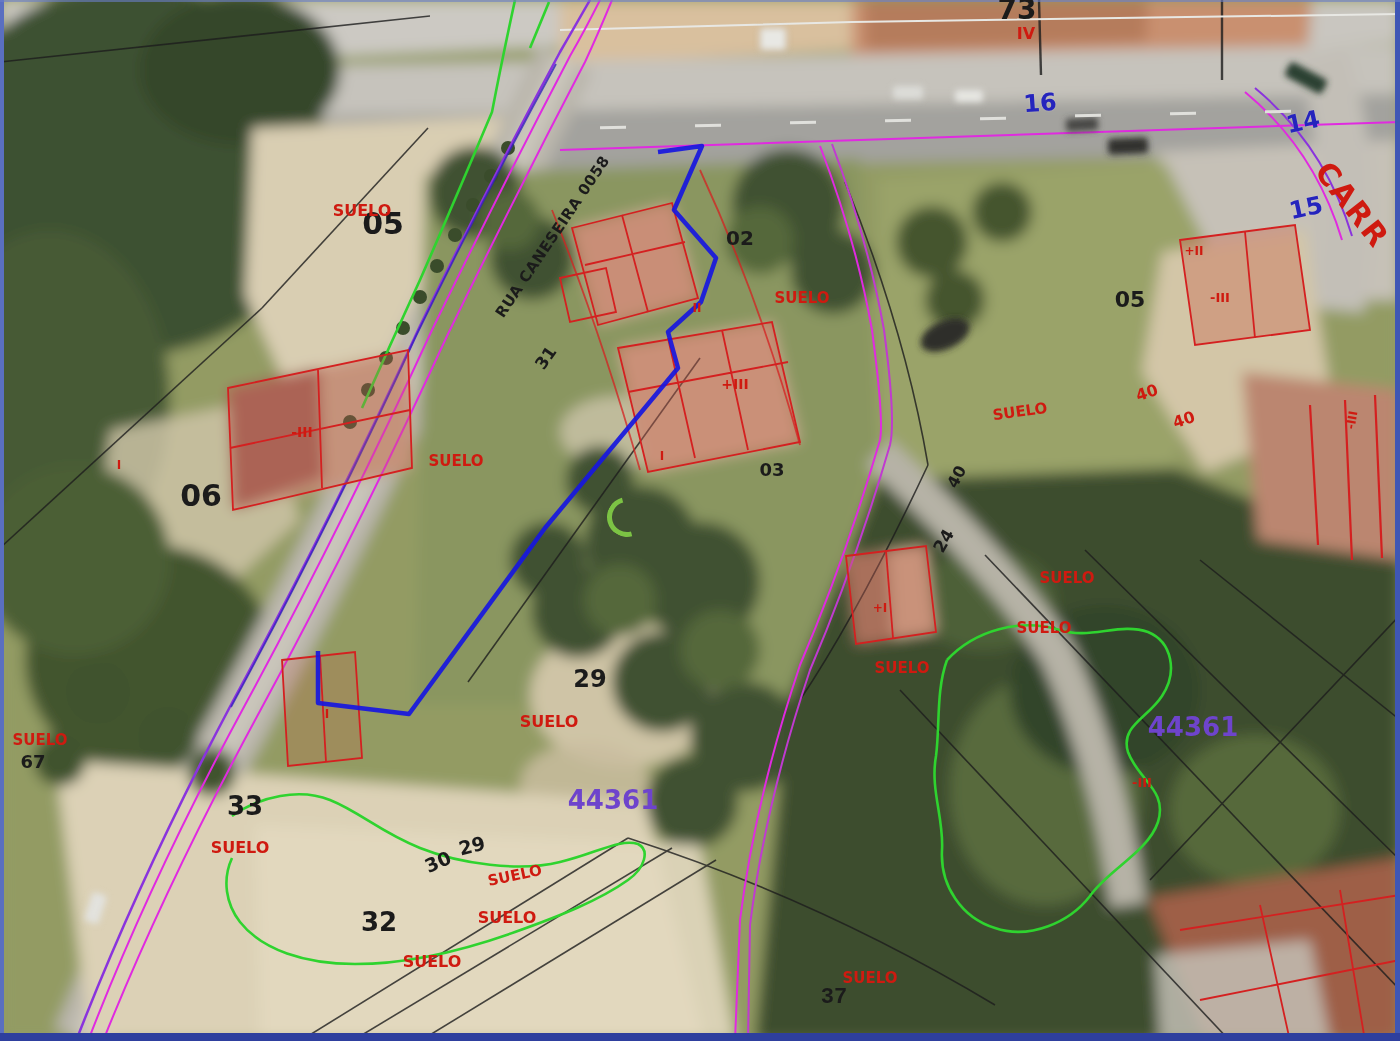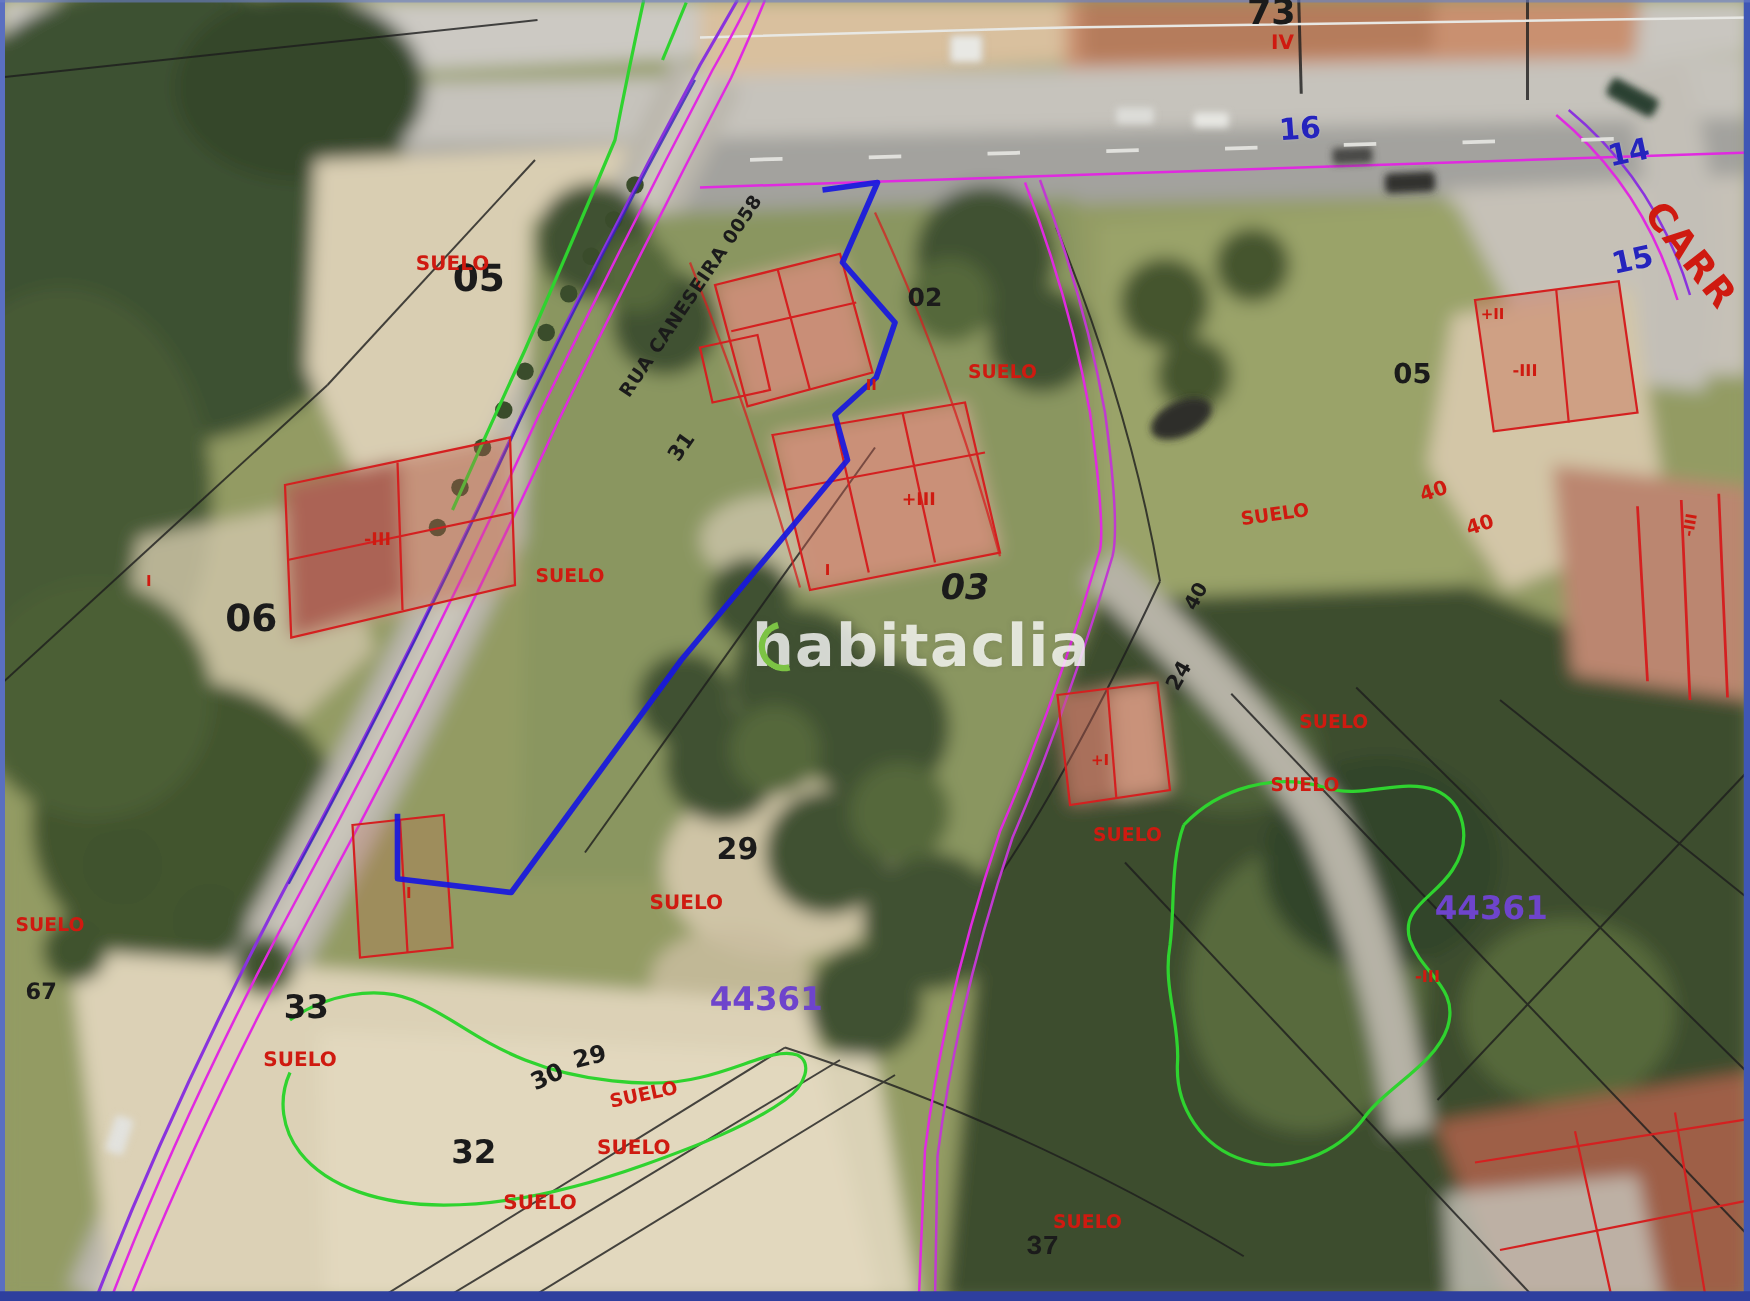--- a/index.html
+++ b/index.html
@@ -231,31 +231,31 @@
     <rect x="0" y="1033" width="1400" height="8" fill="#2e3f9e"></rect>
     <rect x="0" y="0" width="1400" height="2" fill="#6b7fc9" opacity=".6"></rect>
   </g>
 </svg>
 
 <span class="lbl lb-black" style="left:1017px;top:10px;font-size:28px;">73</span>
 <span class="lbl lb-black" style="left:383px;top:224px;font-size:30px;">05</span>
 <span class="lbl lb-black" style="left:740px;top:238px;font-size:20px;">02</span>
 <span class="lbl lb-black" style="left:546px;top:358px;font-size:17px;transform:translate(-50%,-50%) rotate(-55deg);">31</span>
 <span class="lbl lb-black" style="left:201px;top:496px;font-size:30px;">06</span>
-<span class="lbl lb-black" style="left:772px;top:470px;font-size:28px;font-style:italic;">03</span>
+<span class="lbl lb-black" style="left:772px;top:470px;font-size:18px;">03</span>
 <span class="lbl lb-black" style="left:1130px;top:300px;font-size:22px;">05</span>
 <span class="lbl lb-black" style="left:957px;top:477px;font-size:16px;transform:translate(-50%,-50%) rotate(-62deg);">40</span>
 <span class="lbl lb-black" style="left:944px;top:541px;font-size:17px;transform:translate(-50%,-50%) rotate(-60deg);">24</span>
 <span class="lbl lb-black" style="left:590px;top:679px;font-size:24px;">29</span>
 <span class="lbl lb-black" style="left:245px;top:806px;font-size:26px;">33</span>
 <span class="lbl lb-black" style="left:472px;top:846px;font-size:19px;transform:translate(-50%,-50%) rotate(-14deg);">29</span>
 <span class="lbl lb-black" style="left:438px;top:862px;font-size:19px;transform:translate(-50%,-50%) rotate(-24deg);">30</span>
 <span class="lbl lb-black" style="left:379px;top:922px;font-size:26px;">32</span>
 <span class="lbl lb-black" style="left:834px;top:998px;font-size:22px;font-family:Liberation Mono, monospace;">37</span>
-<span class="lbl lb-black" style="left:33px;top:762px;font-size:18px;margin-top:32px;">67</span>
+<span class="lbl lb-black" style="left:33px;top:762px;font-size:18px;">67</span>
 
 <span class="lbl lb-black" style="left:553px;top:237px;font-size:15px;letter-spacing:.5px;transform:translate(-50%,-50%) rotate(-56deg);">RUA CANESEIRA 0058</span>
 
 <span class="lbl lb-blue" style="left:1040px;top:103px;font-size:24px;transform:translate(-50%,-50%) rotate(-4deg);">16</span>
 <span class="lbl lb-blue" style="left:1303px;top:122px;font-size:24px;transform:translate(-50%,-50%) rotate(-12deg);">14</span>
 <span class="lbl lb-blue" style="left:1306px;top:208px;font-size:24px;transform:translate(-50%,-50%) rotate(-12deg);">15</span>
 
 <span class="lbl lb-purple" style="left:613px;top:800px;font-size:26px;">44361</span>
 <span class="lbl lb-purple" style="left:1193px;top:727px;font-size:26px;">44361</span>
 
@@ -271,27 +271,26 @@
 <span class="lbl lb-red" style="left:902px;top:668px;font-size:15px;">SUELO</span>
 <span class="lbl lb-red" style="left:240px;top:848px;font-size:16px;">SUELO</span>
 <span class="lbl lb-red" style="left:515px;top:876px;font-size:15px;transform:translate(-50%,-50%) rotate(-12deg);">SUELO</span>
 <span class="lbl lb-red" style="left:507px;top:918px;font-size:16px;">SUELO</span>
 <span class="lbl lb-red" style="left:432px;top:962px;font-size:16px;">SUELO</span>
 <span class="lbl lb-red" style="left:870px;top:978px;font-size:15px;">SUELO</span>
 <span class="lbl lb-red" style="left:40px;top:740px;font-size:15px;">SUELO</span>
 <span class="lbl lb-red" style="left:1147px;top:393px;font-size:16px;transform:translate(-50%,-50%) rotate(-18deg);">40</span>
 <span class="lbl lb-red" style="left:1184px;top:420px;font-size:16px;transform:translate(-50%,-50%) rotate(-18deg);">40</span>
 <span class="lbl lb-red" style="left:302px;top:432px;font-size:14px;">-III</span>
-<span class="lbl lb-red" style="left:735px;top:400px;font-size:14px;">+III</span>
+<span class="lbl lb-red" style="left:735px;top:384px;font-size:14px;">+III</span>
 <span class="lbl lb-red" style="left:697px;top:308px;font-size:12px;">II</span>
 <span class="lbl lb-red" style="left:662px;top:456px;font-size:12px;">I</span>
 <span class="lbl lb-red" style="left:1220px;top:297px;font-size:13px;">-III</span>
 <span class="lbl lb-red" style="left:1194px;top:251px;font-size:12px;">+II</span>
 <span class="lbl lb-red" style="left:880px;top:608px;font-size:12px;">+I</span>
 <span class="lbl lb-red" style="left:327px;top:714px;font-size:12px;">I</span>
 <span class="lbl lb-red" style="left:119px;top:465px;font-size:12px;">I</span>
 <span class="lbl lb-red" style="left:1142px;top:782px;font-size:13px;">-III</span>
 <span class="lbl lb-red" style="left:1352px;top:420px;font-size:12px;transform:translate(-50%,-50%) rotate(-80deg);">-III</span>
 
 <div id="wm-arc"></div>
-<div id="watermark">habitaclia</div>
 
 </div>
 
 </body></html>

